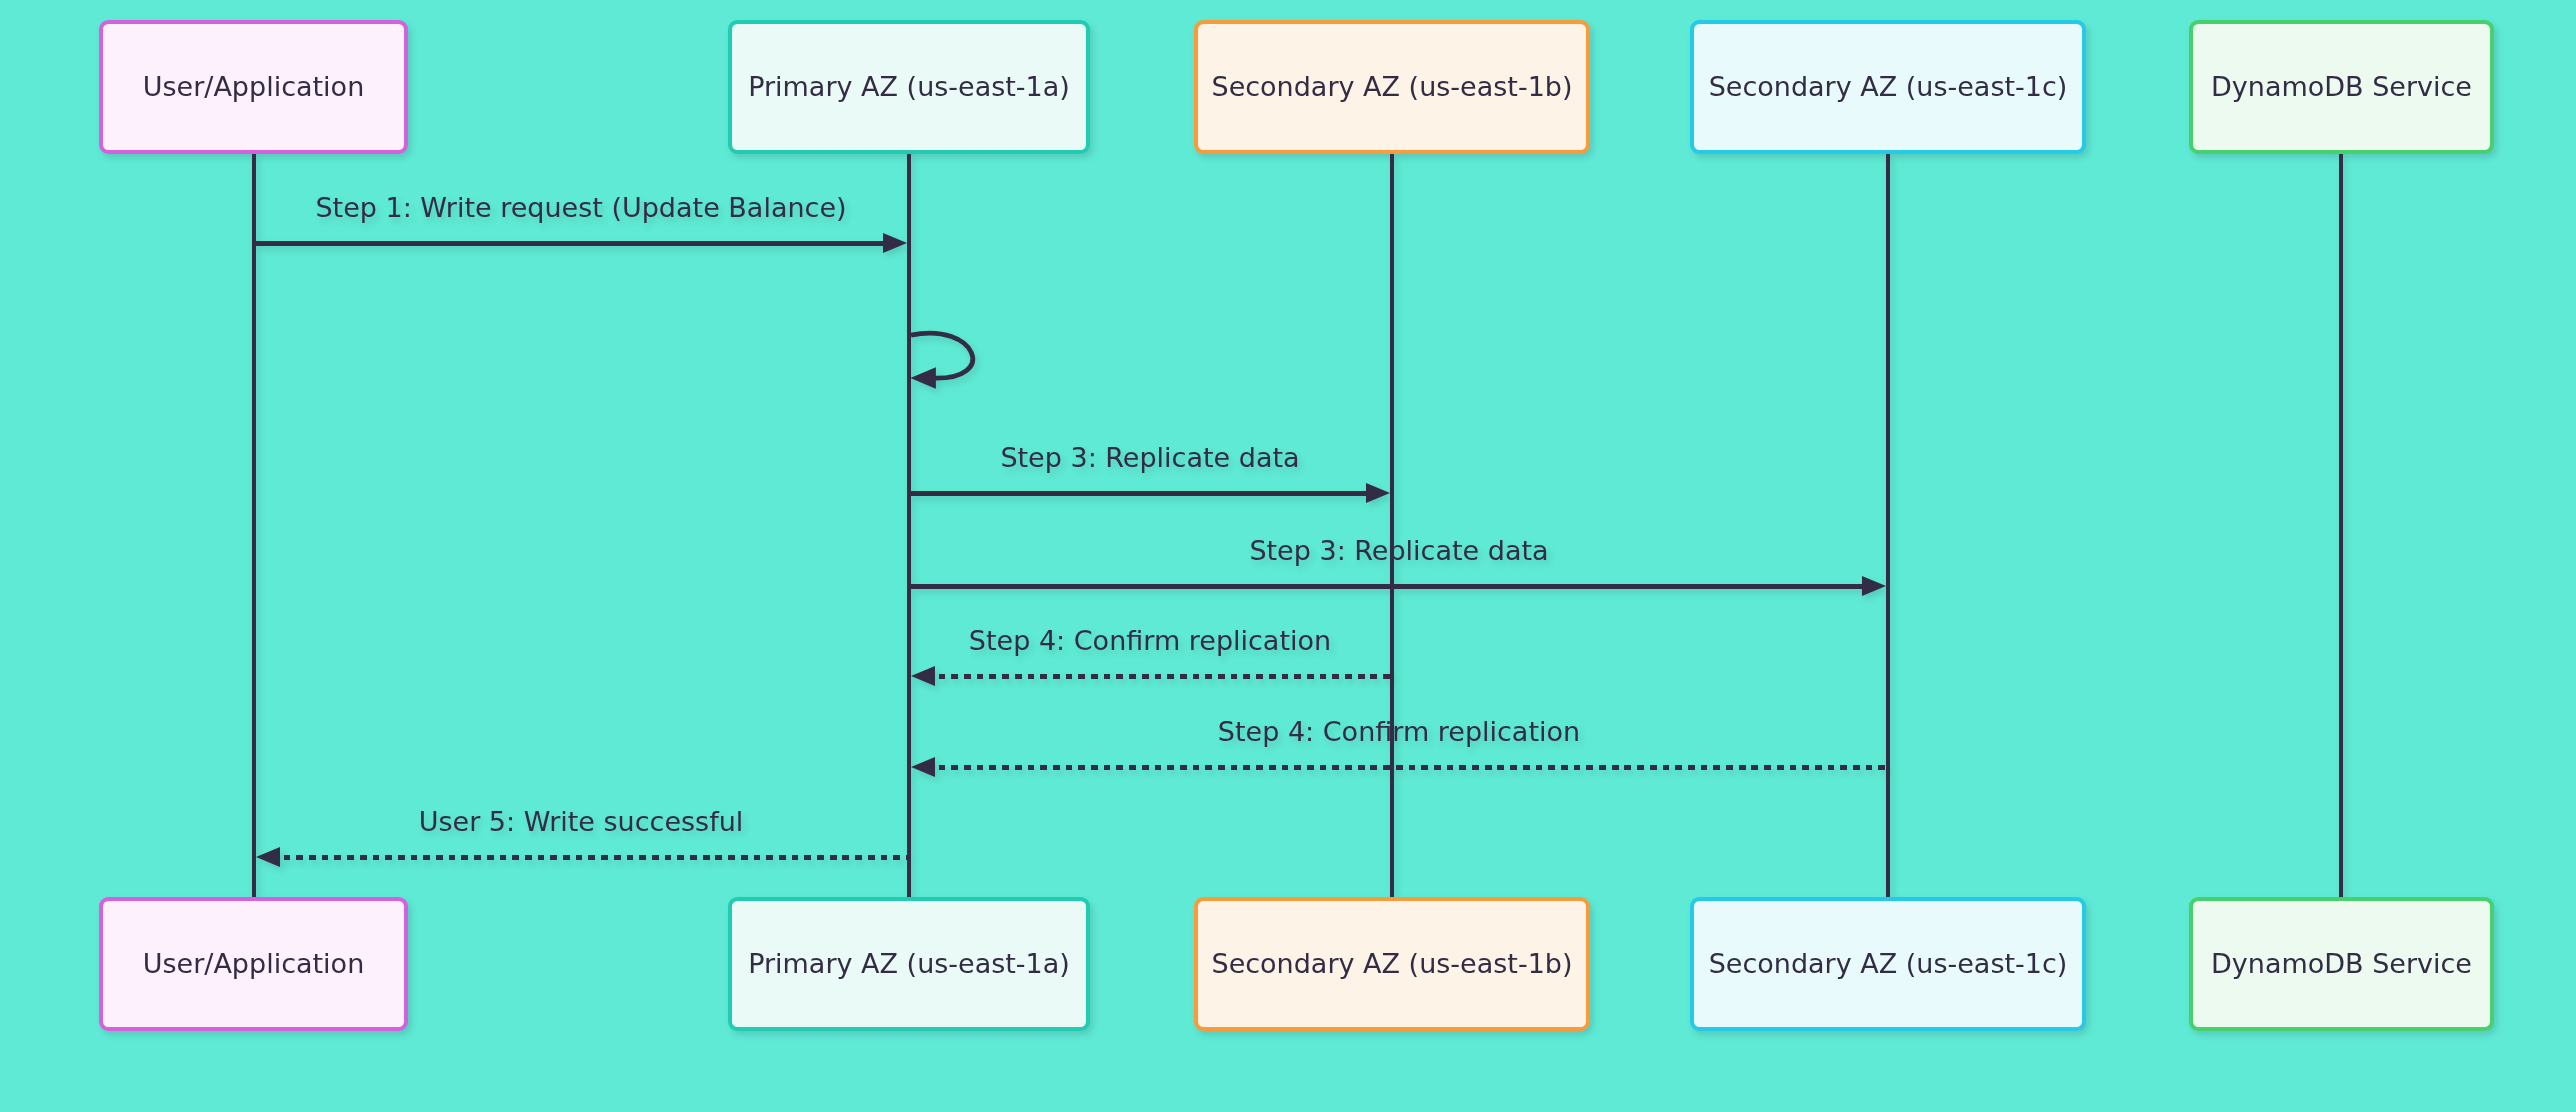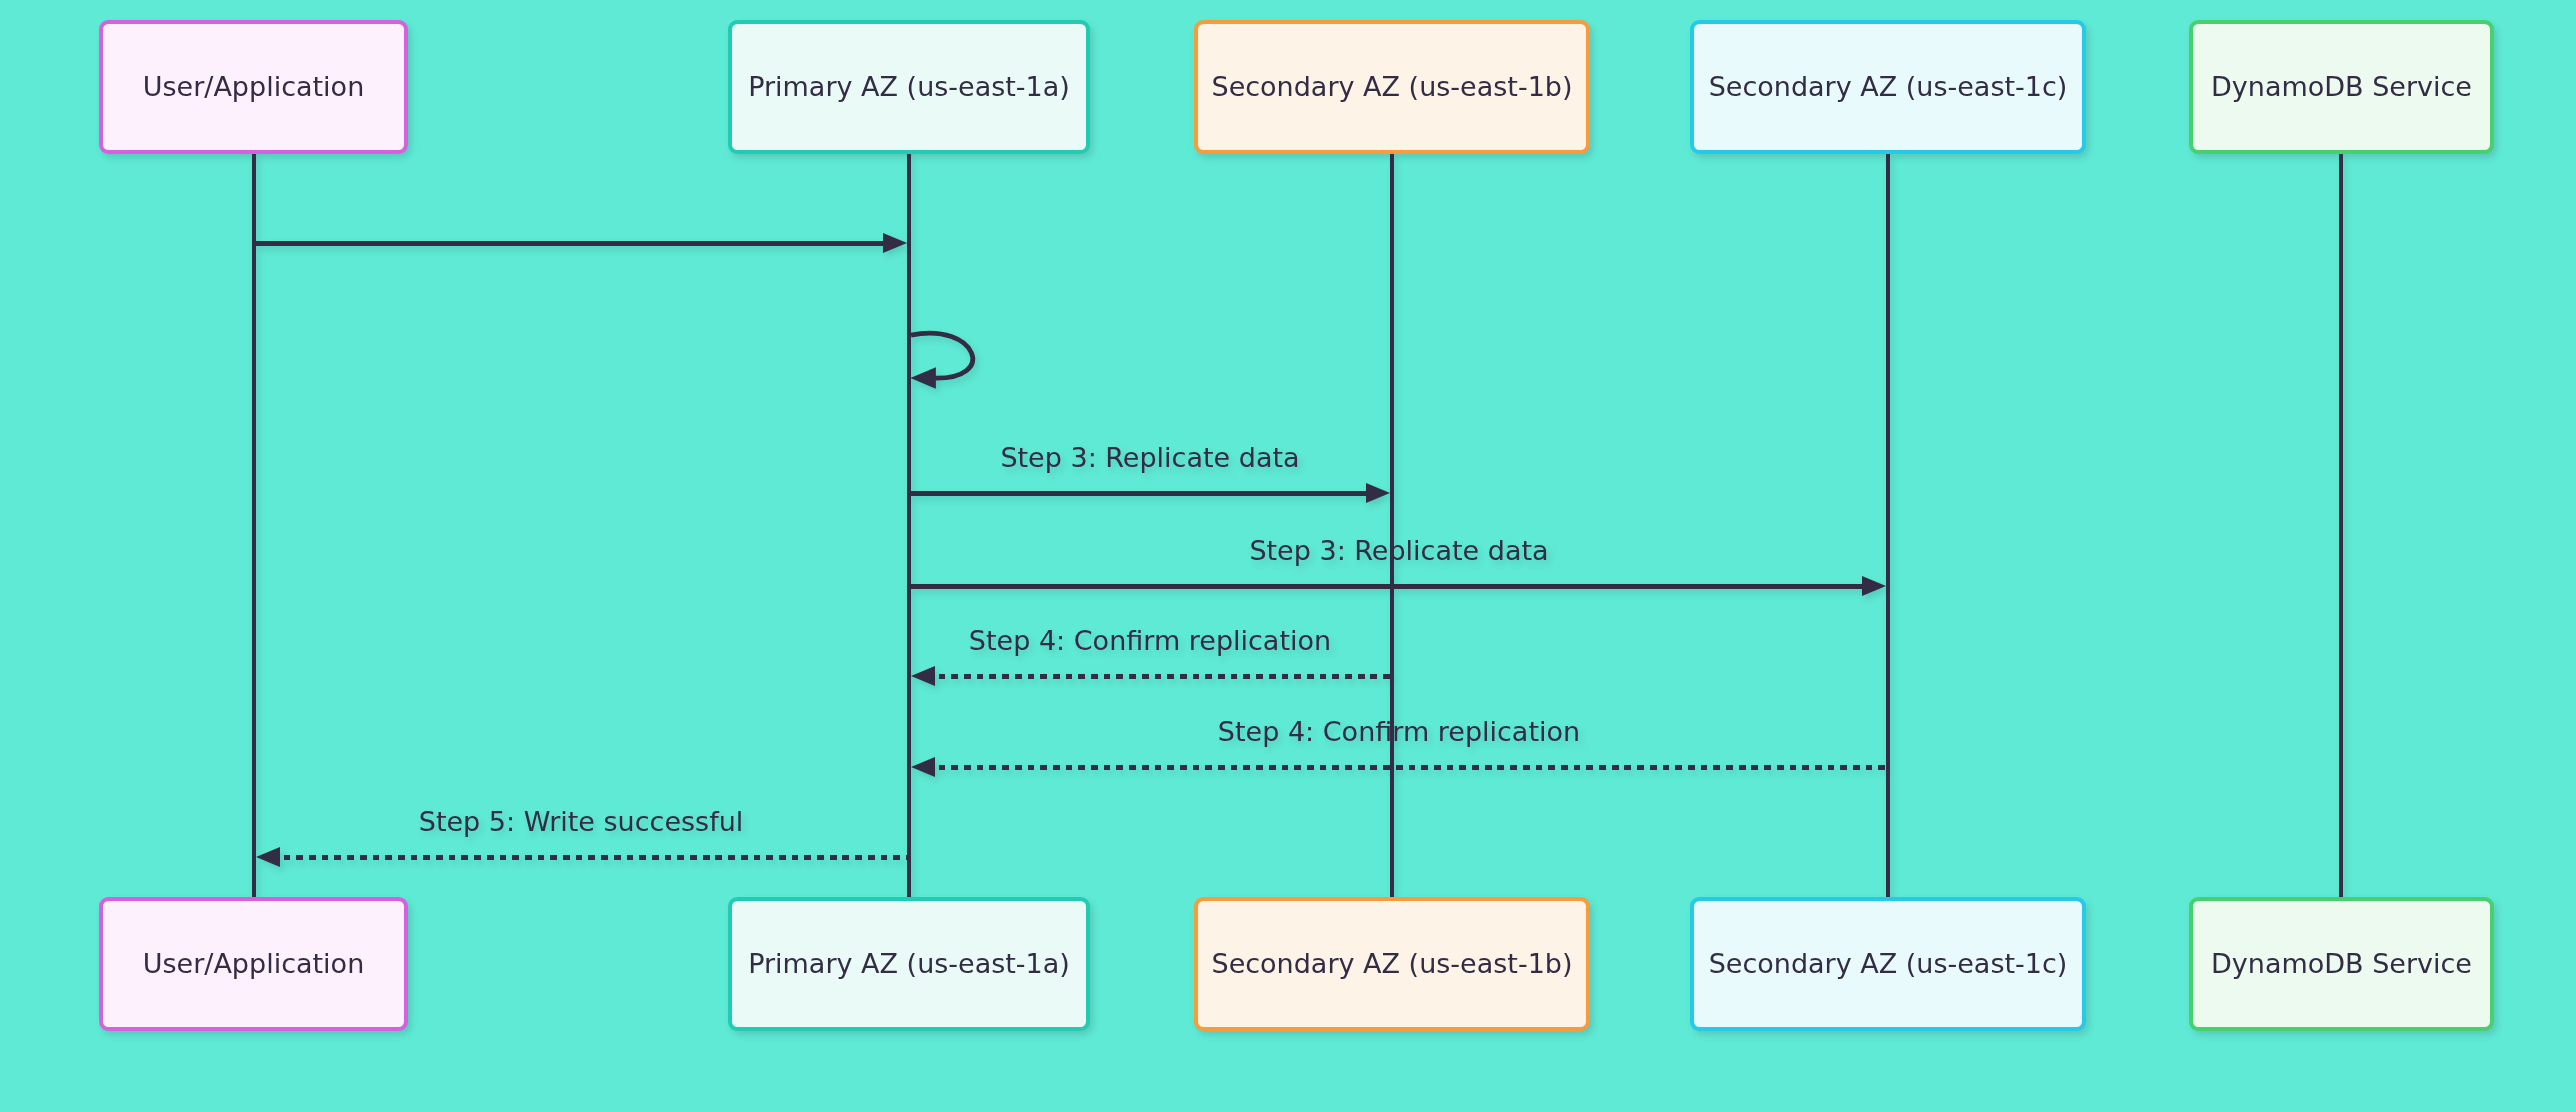--- a/index.html
+++ b/index.html
@@ -94,36 +94,37 @@
       </div>
       <div class="actor-box" style="left: 1690px; top: 897px; width: 396px; height: 134px; border-color: rgb(36, 202, 232); background: rgb(233, 250, 253);">
         <span class="actor-label">Secondary AZ (us-east-1c)</span>
       </div>
       <div class="actor-box" style="left: 2189px; top: 20px; width: 305px; height: 134px; border-color: rgb(70, 209, 110); background: rgb(237, 250, 239);">
         <span class="actor-label">DynamoDB Service</span>
       </div>
       <div class="actor-box" style="left: 2189px; top: 897px; width: 305px; height: 134px; border-color: rgb(70, 209, 110); background: rgb(237, 250, 239);">
         <span class="actor-label">DynamoDB Service</span>
       </div>
+      <div class="msg-label" style="left: 581px; top: 192px;">Step 1: Write request (Update Balance)</div>
       <div class="msg-line solid" style="left: 254px; top: 241px; width: 638px;"></div>
       <div class="arrowhead right" style="left: 883px; top: 233px; border-left-color: rgb(51, 44, 69); border-right-color: transparent;"></div>
       <div class="self-loop" style="left: 909px; top: 327px;"><svg width="121" height="74" viewBox="0 0 180 110">
           <path d="M 3 12 C 100 -8 135 80 34 76" fill="none" stroke="#332c45" stroke-width="7"></path>
           <polygon points="2,76 40,60 40,92" fill="#332c45"></polygon>
         </svg></div>
       <div class="msg-label" style="left: 1150px; top: 442px;">Step 3: Replicate data</div>
       <div class="msg-line solid" style="left: 909px; top: 491px; width: 466px;"></div>
       <div class="arrowhead right" style="left: 1366px; top: 483px; border-left-color: rgb(51, 44, 69); border-right-color: transparent;"></div>
       <div class="msg-label" style="left: 1399px; top: 535px;">Step 3: Replicate data</div>
       <div class="msg-line solid" style="left: 909px; top: 584px; width: 962px;"></div>
       <div class="arrowhead right" style="left: 1862px; top: 576px; border-left-color: rgb(51, 44, 69); border-right-color: transparent;"></div>
       <div class="msg-label" style="left: 1150px; top: 625px;">Step 4: Confirm replication</div>
       <div class="msg-line dotted" style="left: 926px; top: 674px; width: 466px;"></div>
       <div class="arrowhead left" style="left: 911px; top: 666px; border-left-color: transparent; border-right-color: rgb(51, 44, 69);"></div>
       <div class="msg-label" style="left: 1399px; top: 716px;">Step 4: Confirm replication</div>
       <div class="msg-line dotted" style="left: 926px; top: 765px; width: 962px;"></div>
       <div class="arrowhead left" style="left: 911px; top: 757px; border-left-color: transparent; border-right-color: rgb(51, 44, 69);"></div>
-      <div class="msg-label" style="left: 581px; top: 806px;">Step 5: Write successful</div>
+      <div class="msg-label" style="left: 581px; top: 806px;">User 5: Write successful</div>
       <div class="msg-line dotted" style="left: 271px; top: 855px; width: 638px;"></div>
       <div class="arrowhead left" style="left: 256px; top: 847px; border-left-color: transparent; border-right-color: rgb(51, 44, 69);"></div>
     </div>
 </div>
 
 
 </body></html>

